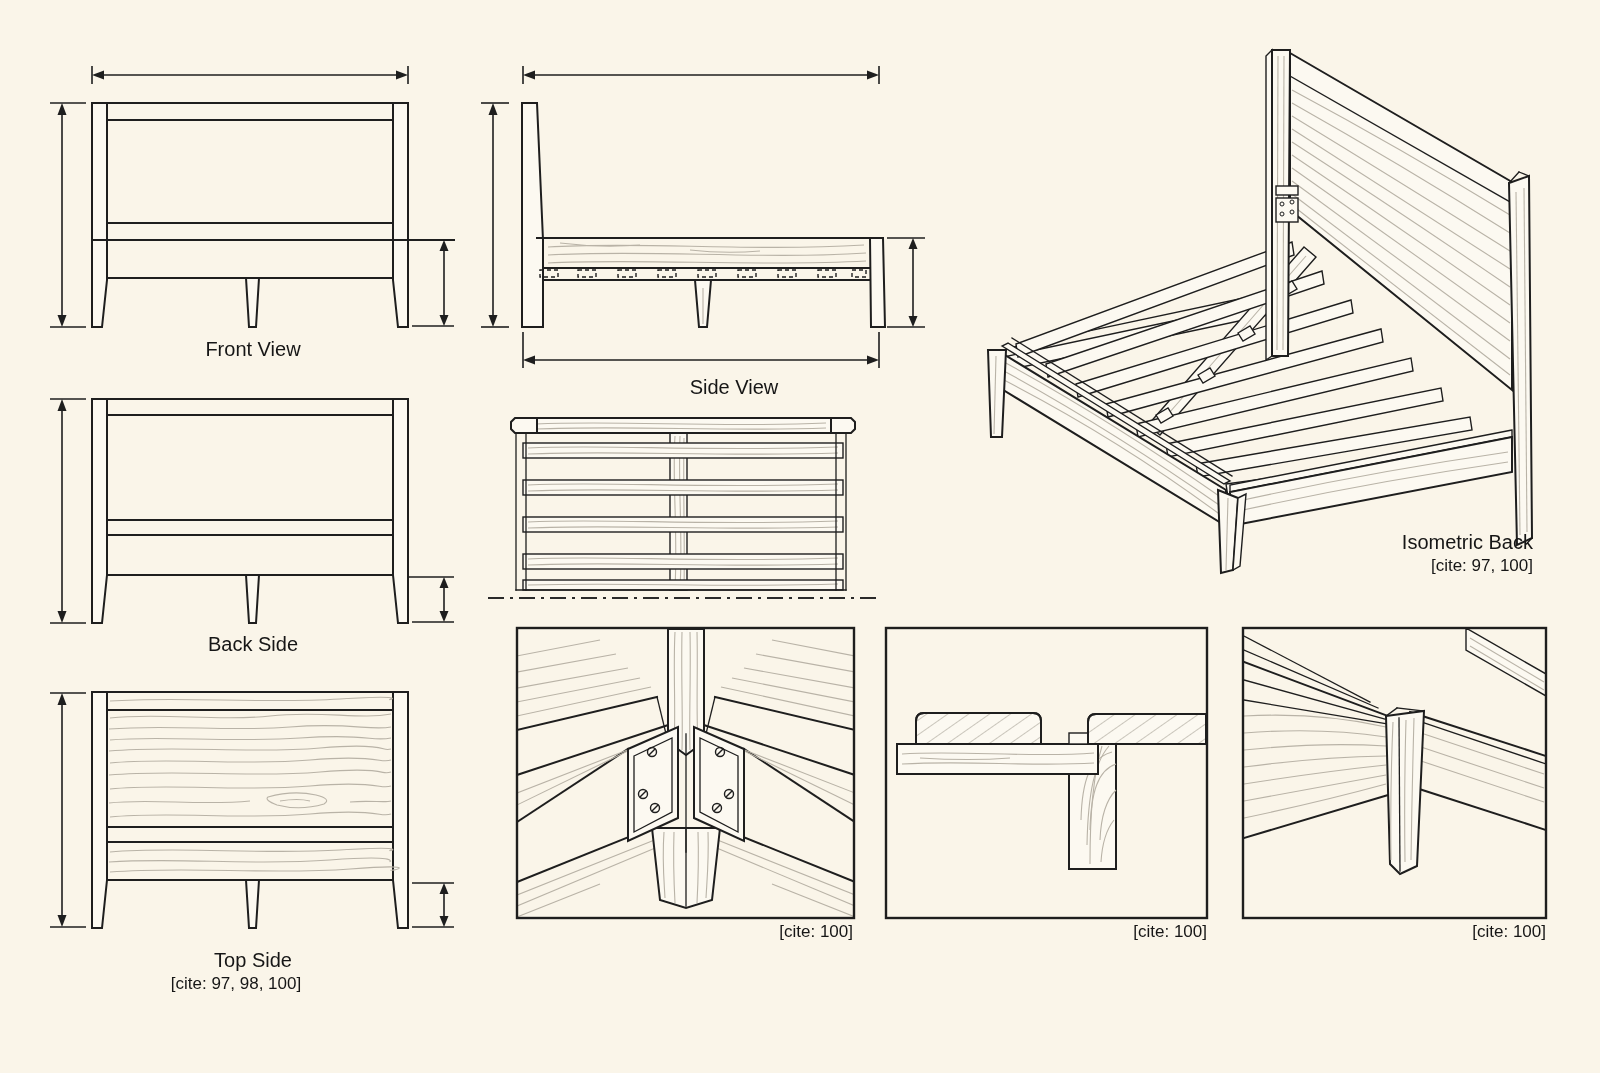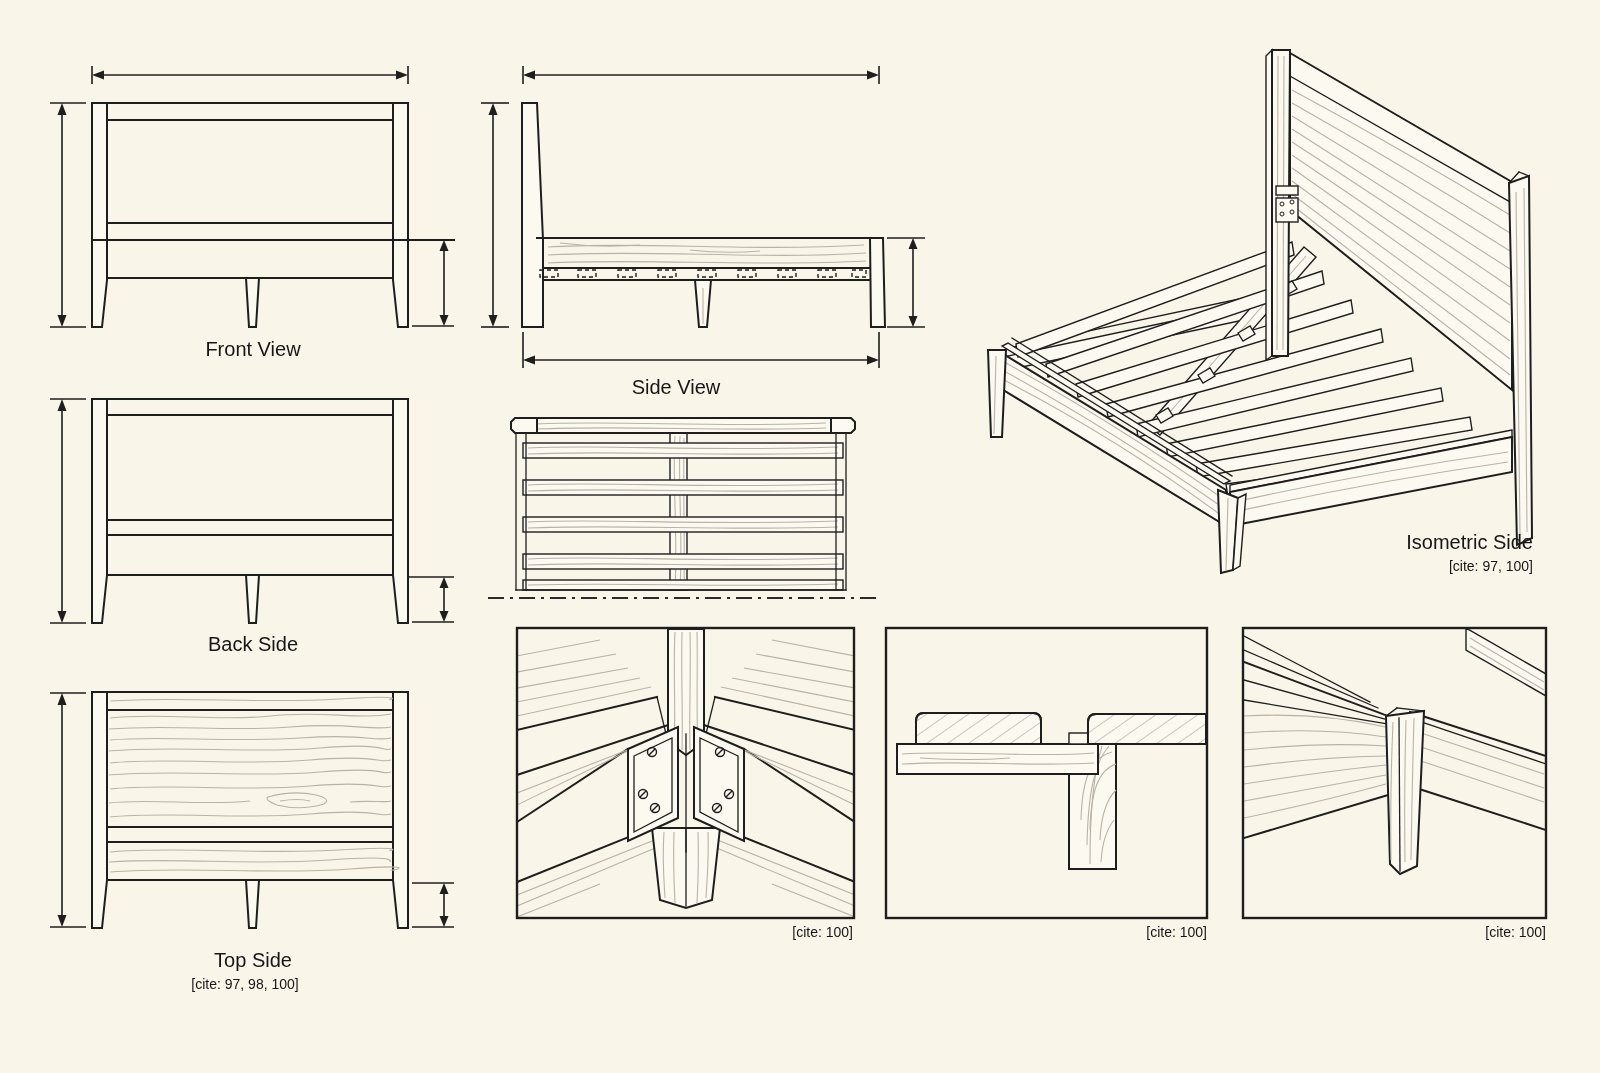--- a/index.html
+++ b/index.html
@@ -1,20 +1,20 @@
 <!DOCTYPE html>
 <html><head>
 <meta charset="utf-8">
 <style>
   html,body{margin:0;padding:0;background:#FAF5E9;}
   .canvas{position:relative;width:1600px;height:1073px;background:#FAF5E9;overflow:hidden;
           font-family:"Liberation Sans",sans-serif;}
   svg{position:absolute;overflow:visible;}
   .lbl{position:absolute;color:#161616;font-size:20px;line-height:22px;}
-  .cite{font-size:14px;color:#161616;}
+  .cite{font-size:17px;color:#161616;}
   .ctr{text-align:center;}
   .rgt{text-align:right;}
   
   .ln{stroke:#1E1E1E;stroke-width:2;fill:none;stroke-linecap:square;}
   .ln1{stroke:#1E1E1E;stroke-width:1.3;fill:none;stroke-linecap:square;}
   .shape{fill:#FCF9F1;stroke:#1E1E1E;stroke-width:2;}
   .shape1{fill:#FCF9F1;stroke:#1E1E1E;stroke-width:1.4;}
   .grain{stroke:#B9B3A7;stroke-width:1.1;fill:none;}
   .dim{stroke:#1E1E1E;stroke-width:1.6;fill:none;}
   .ah{fill:#1E1E1E;stroke:none;}
@@ -118,21 +118,21 @@
       <line class="dim" x1="50" y1="693" x2="86" y2="693"></line>
       <line class="dim" x1="50" y1="927" x2="86" y2="927"></line>
       <line class="dim" x1="444" y1="892" x2="444" y2="918"></line>
       <polygon class="ah" points="444,883 439.5,894 448.5,894"></polygon>
       <polygon class="ah" points="444,927 439.5,916 448.5,916"></polygon>
       <line class="dim" x1="412" y1="883" x2="454" y2="883"></line>
       <line class="dim" x1="412" y1="927" x2="454" y2="927"></line>
     </g>
   </svg>
   <div class="lbl ctr" style="left:153px;top:949px;width:200px">Top Side</div>
-  <div class="lbl cite ctr" style="left:145px;top:973px;width:200px">[cite: 97, 98, 100]</div>
+  <div class="lbl cite ctr" style="left:136px;top:973px;width:200px">[cite: 97, 98, 100]</div>
 
   <svg style="left:470px;top:55px" width="460" height="350" viewBox="470 55 460 350">
     <g>
       <polygon class="shape" points="522,103 537,103 543,240 543,327 522,327"></polygon>
       <polygon class="shape" points="870,238 883,238 885,327 871,327"></polygon>
       <line class="ln" x1="537" y1="238" x2="883" y2="238"></line>
       <line class="ln" x1="543" y1="268" x2="870" y2="268"></line>
       <line class="ln" x1="543" y1="280" x2="870" y2="280"></line>
       <polygon class="shape" points="695,280 711,280 707,327 699,327"></polygon>
       <path class="grain" d="M703,288 L703,324"></path>
@@ -171,21 +171,21 @@
       <polygon class="ah" points="913,327 908.5,316 917.5,316"></polygon>
       <line class="dim" x1="887" y1="238" x2="925" y2="238"></line>
       <line class="dim" x1="887" y1="327" x2="925" y2="327"></line>
       <line class="dim" x1="534" y1="360" x2="868" y2="360"></line>
       <polygon class="ah" points="523,360 535,355.5 535,364.5"></polygon>
       <polygon class="ah" points="879,360 867,355.5 867,364.5"></polygon>
       <line class="dim" x1="523" y1="332" x2="523" y2="368"></line>
       <line class="dim" x1="879" y1="332" x2="879" y2="368"></line>
     </g>
   </svg>
-  <div class="lbl ctr" style="left:576px;top:376px;width:200px">Side View</div>
+  <div class="lbl ctr" style="left:634px;top:376px;width:200px">Side View</div>
 
   <svg style="left:480px;top:405px" width="410" height="205" viewBox="480 405 410 205">
     <g>
       <rect class="shape1" x="670" y="432" width="17" height="158"></rect>
       <path class="grain" d="M675,436 C672,480 678,530 675,588"></path>
       <path class="grain" d="M680,436 C678,490 683,540 680,588"></path>
       <path class="grain" d="M684,438 C683,490 685,545 684,588"></path>
     </g>
     <g>
       <rect class="shape1" x="523" y="443" width="320" height="15"></rect>
@@ -297,21 +297,21 @@
       <g>
         <rect class="shape1" x="1276" y="186" width="22" height="9"></rect>
         <rect class="shape1" x="1276" y="198" width="22" height="24"></rect>
         <circle cx="1282" cy="204" r="2" fill="none" stroke="#1E1E1E" stroke-width="1"></circle>
         <circle cx="1292" cy="202" r="2" fill="none" stroke="#1E1E1E" stroke-width="1"></circle>
         <circle cx="1282" cy="214" r="2" fill="none" stroke="#1E1E1E" stroke-width="1"></circle>
         <circle cx="1292" cy="212" r="2" fill="none" stroke="#1E1E1E" stroke-width="1"></circle>
       </g>
     </g>
   </svg>
-  <div class="lbl rgt" style="left:1233px;top:531px;width:300px">Isometric Side</div>
+  <div class="lbl rgt" style="left:1233px;top:531px;width:300px">Isometric Back</div>
   <div class="lbl cite rgt" style="left:1233px;top:555px;width:300px">[cite: 97, 100]</div>
 
   <svg style="left:513px;top:624px" width="345" height="300" viewBox="513 624 345 300">
     <defs>
       <clipPath id="clip1">
           <rect x="518" y="629" width="335" height="288"></rect>
         </clipPath>
     </defs>
     <g clip-path="url(#clip1)">
       <g>

